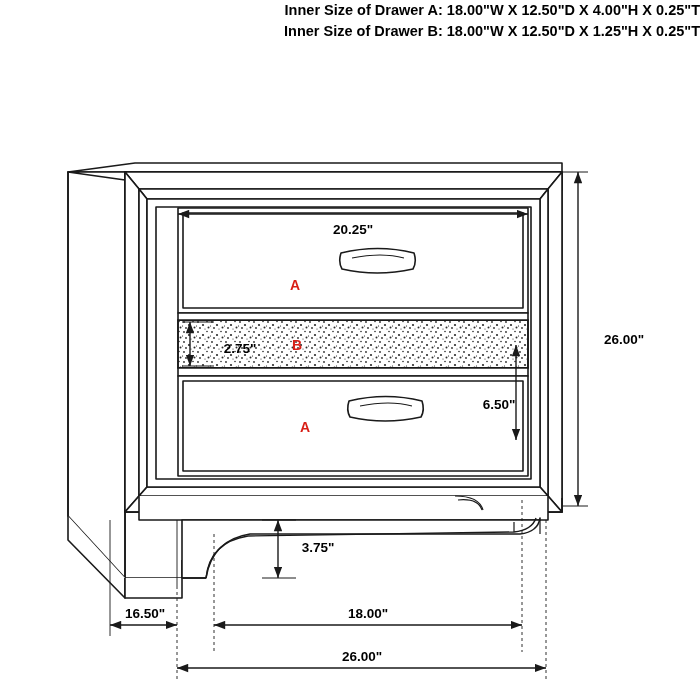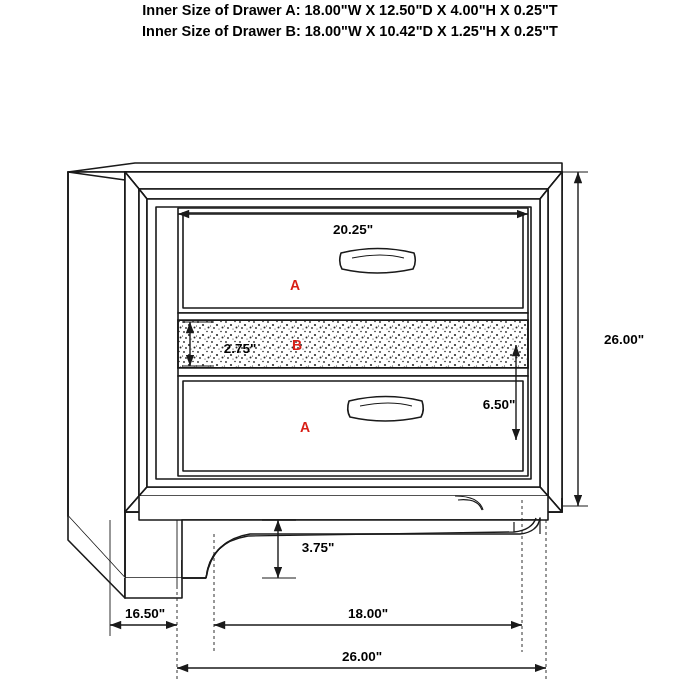--- a/index.html
+++ b/index.html
@@ -16,21 +16,21 @@
   #stage {
     position: relative;
     width: 700px;
     height: 700px;
   }
   .hdr {
     position: absolute;
     left: 0;
     top: 0;
     width: 700px;
-    text-align: center;
+    text-align: right;
     font-weight: bold;
     font-size: 14.5px;
     color: #000;
     line-height: 21px;
   }
   .hdr div { white-space: nowrap; }
   svg { position: absolute; left: 0; top: 0; }
   text { font-family: "Liberation Sans", sans-serif; }
   .dimtext {
     font-size: 13.5px;
@@ -43,21 +43,21 @@
     fill: #d81f16;
   }
 </style>
 </head>
 <body>
 
 <div id="stage">
 
   <div class="hdr">
     <div>Inner Size of Drawer A: 18.00"W X 12.50"D X 4.00"H X 0.25"T</div>
-    <div>Inner Size of Drawer B: 18.00"W X 10.42"D X 1.25"H X 0.25"T</div>
+    <div>Inner Size of Drawer B: 18.00"W X 12.50"D X 1.25"H X 0.25"T</div>
   </div>
 
   <svg width="700" height="700" viewBox="0 0 700 700">
     <defs>
       <marker id="arrEnd" markerWidth="9" markerHeight="9" refX="8" refY="3" orient="auto" markerUnits="strokeWidth">
         <path d="M0,0 L8,3 L0,6 z" fill="#1a1a1a"></path>
       </marker>
       <marker id="arrStart" markerWidth="9" markerHeight="9" refX="0" refY="3" orient="auto" markerUnits="strokeWidth">
         <path d="M8,0 L0,3 L8,6 z" fill="#1a1a1a"></path>
       </marker>

